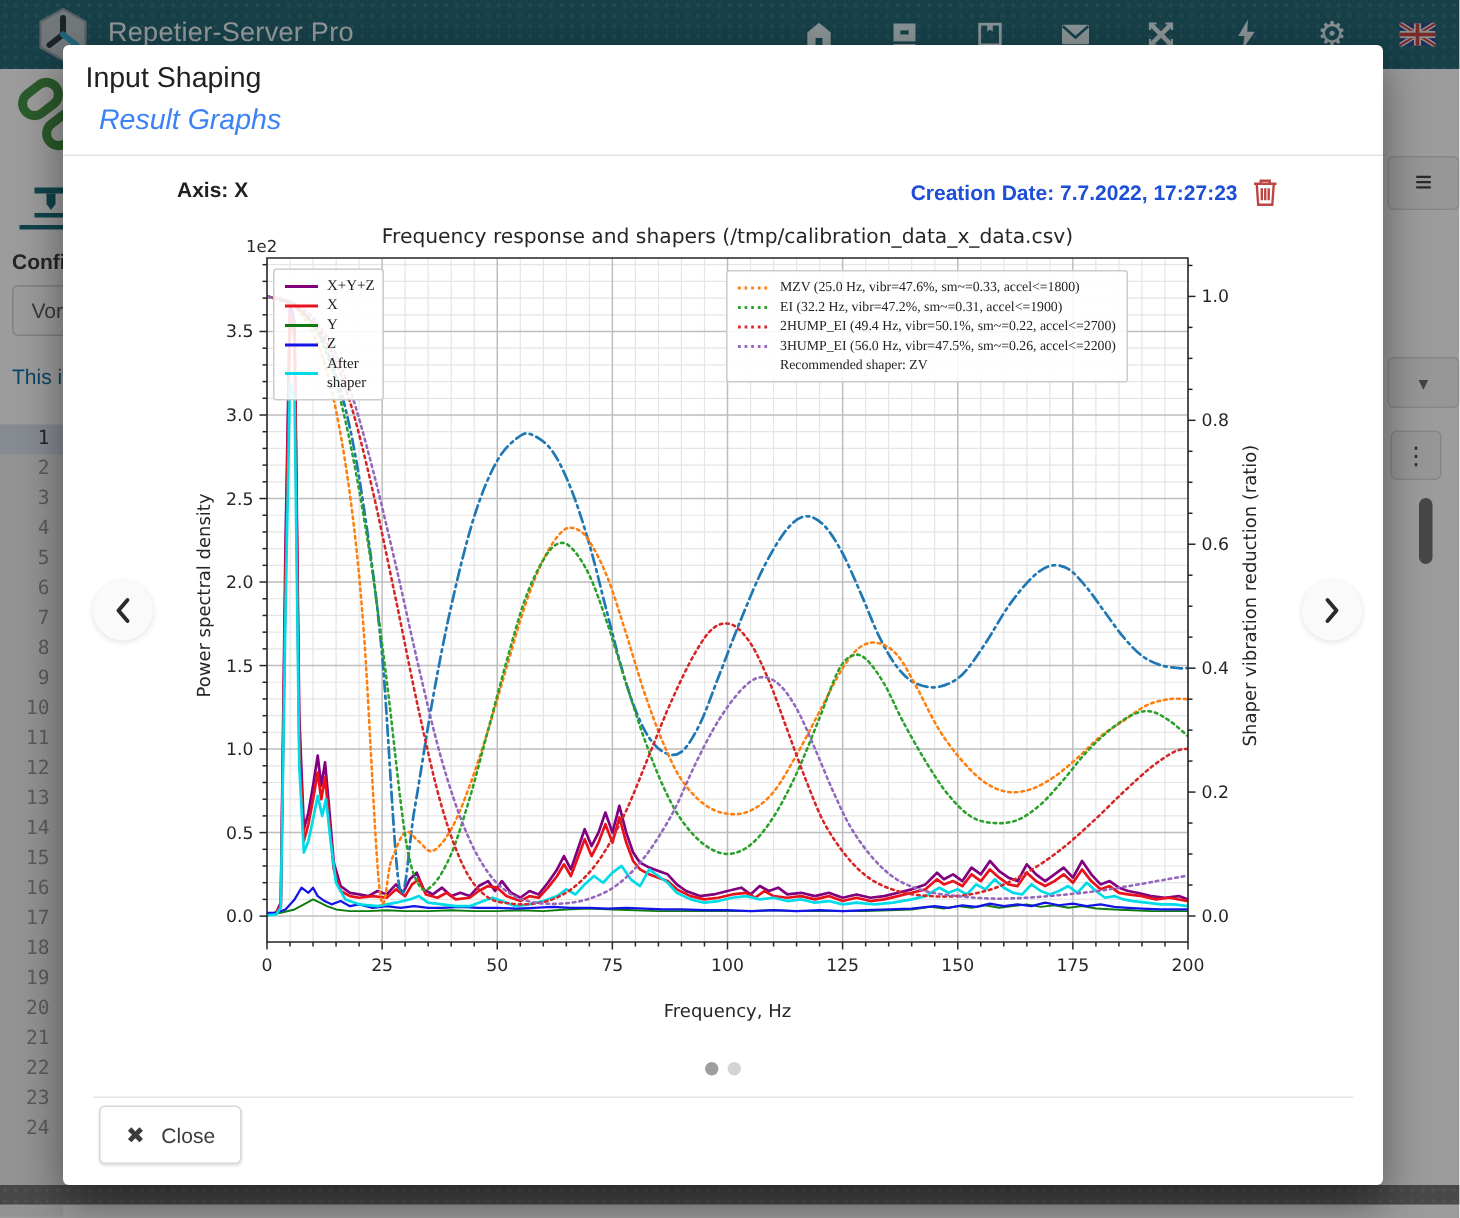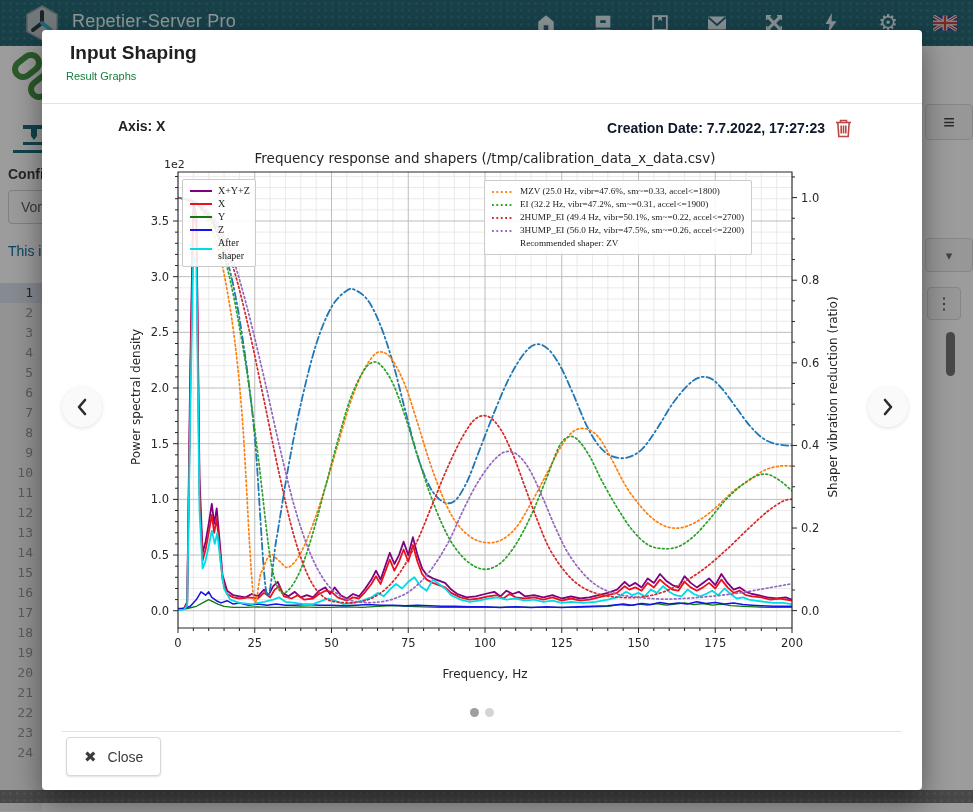--- a/index.html
+++ b/index.html
@@ -43,27 +43,27 @@
                  background-image:radial-gradient(rgba(255,255,255,0.12) 1px, transparent 1.6px); background-size:7px 7px; }
 
   
   .overlay { position:absolute; left:0; top:0; width:973px; height:812px;
              background:rgba(18,18,18,0.42); }
 
   
   .modal { position:absolute; left:42px; top:30px; width:880px; height:760px; background:#fff;
            border-radius:4px; box-shadow:0 12px 30px rgba(0,0,0,0.45); }
   .m-header { position:absolute; left:0; top:0; right:0; height:74px; border-bottom:1px solid #e3e3e3; }
-  .m-title { position:absolute; left:28px; top:12px; font-size:19px; color:#212121; font-weight:700; }
-  .m-sub { position:absolute; left:24px; top:40px; font-size:11px; color:#15803d; }
+  .m-title { position:absolute; left:15px; top:12px; font-size:19px; color:#212121; font-weight:400; }
+  .m-sub { position:absolute; left:24px; top:40px; font-size:19px; color:#3b82f6;font-style:italic; }
   .meta-row { position:absolute; left:76px; top:88px; width:734px; height:20px;
               display:flex; justify-content:space-between; align-items:flex-start; }
   .meta-axis { font-size:14px; font-weight:bold; color:#212121; }
   .meta-right { display:flex; align-items:center; gap:10px; }
-  .meta-date { font-size:14px; font-weight:bold; color:#0f172a; }
+  .meta-date { font-size:14px; font-weight:bold; color:#1d4ed8; }
   .trash { width:17px; height:20px; cursor:pointer; }
 
   .chart-wrap { position:absolute; left:76px; top:110px; width:734px; height:557px; background:#fff; }
   .chart-text { position:absolute; color:#262626; font-family:"DejaVu Sans", sans-serif; white-space:nowrap; }
   .c-title { top:10px; left:0; width:734px; text-align:center; font-size:13.5px; }
   .c-offset { top:18px; left:46px; font-size:11px; }
   .c-xlabel { top:527px; left:0; width:734px; text-align:center; font-size:12px; }
   .c-ylabel-l { top:250px; left:-62px; width:160px; text-align:center; font-size:12px;
                 transform:rotate(-90deg); transform-origin:center; }
   .c-ylabel-r { top:250px; left:600px; width:230px; text-align:center; font-size:12px;

